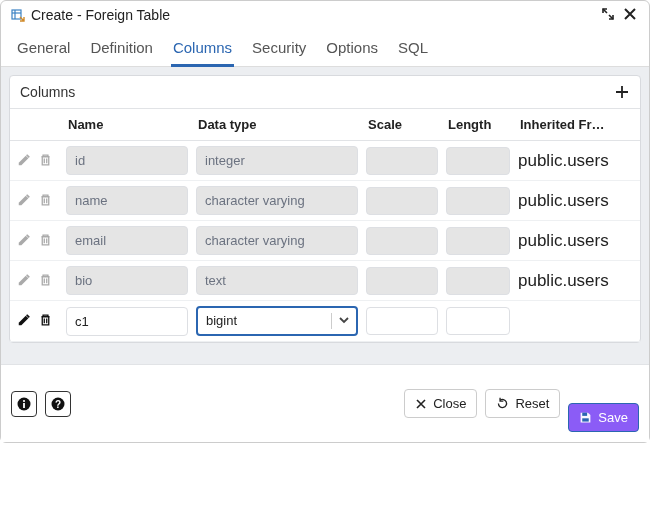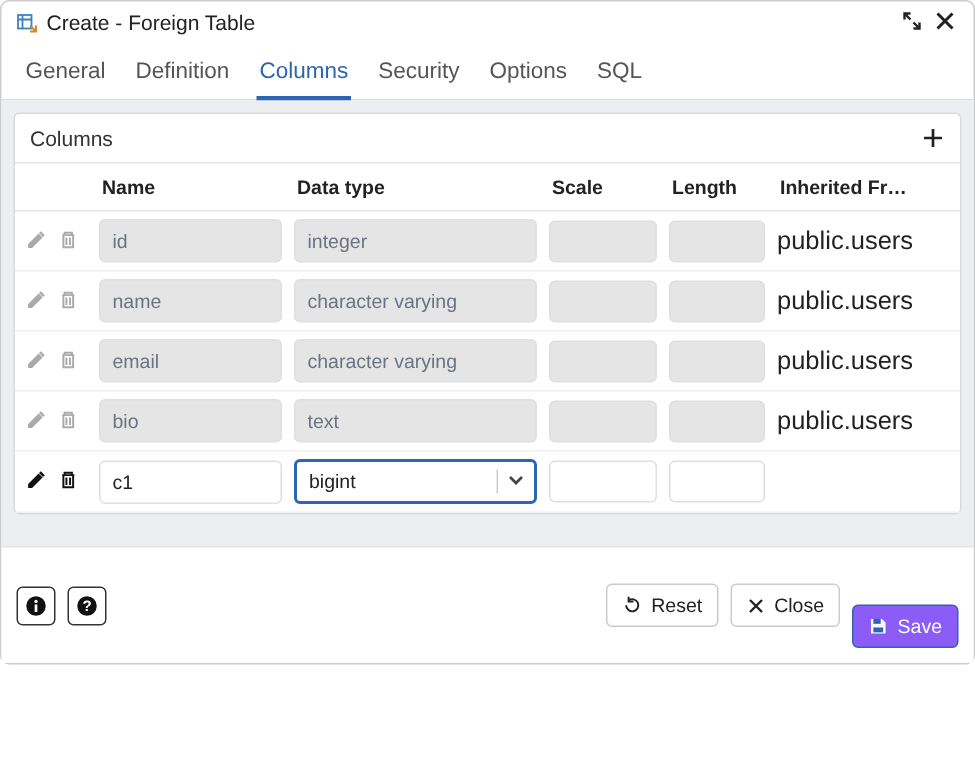--- a/index.html
+++ b/index.html
@@ -383,31 +383,31 @@
         </svg>
     </span>
     <span class="iconcircle">
       <svg width="16" height="16" viewBox="0 0 16 16">
           <circle cx="8" cy="8" r="6.5" fill="#111"></circle>
           <text x="8" y="11.5" font-size="10" font-weight="bold" fill="#fff" text-anchor="middle">?</text>
         </svg>
     </span>
     <span class="spacer"></span>
     <span class="btn">
+      <svg width="12" height="12" viewBox="0 0 12 12">
+          <path d="M2 2 L10 10 M10 2 L2 10" stroke="#222" stroke-width="1.6"></path>
+        </svg>
+      <span>Close</span>
+    </span>
+    <span class="btn">
       <svg width="13" height="13" viewBox="0 0 16 16">
           <path d="M3 8 a5 5 0 1 0 2 -4" fill="none" stroke="#222" stroke-width="1.6"></path>
           <path d="M5 1 L5 5 L9 5" fill="none" stroke="#222" stroke-width="1.6"></path>
         </svg>
       <span>Reset</span>
-    </span>
-    <span class="btn">
-      <svg width="12" height="12" viewBox="0 0 12 12">
-          <path d="M2 2 L10 10 M10 2 L2 10" stroke="#222" stroke-width="1.6"></path>
-        </svg>
-      <span>Close</span>
     </span>
     <span class="btn primary">
       <svg width="13" height="13" viewBox="0 0 16 16">
           <path d="M2 2 L11 2 L14 5 L14 14 L2 14 Z" fill="#fff" opacity="0.95"></path>
           <rect x="4" y="2" width="6" height="4" fill="#2b66b1"></rect>
           <rect x="4" y="9" width="8" height="4" fill="#2b66b1"></rect>
         </svg>
       <span>Save</span>
     </span>
   </div>

